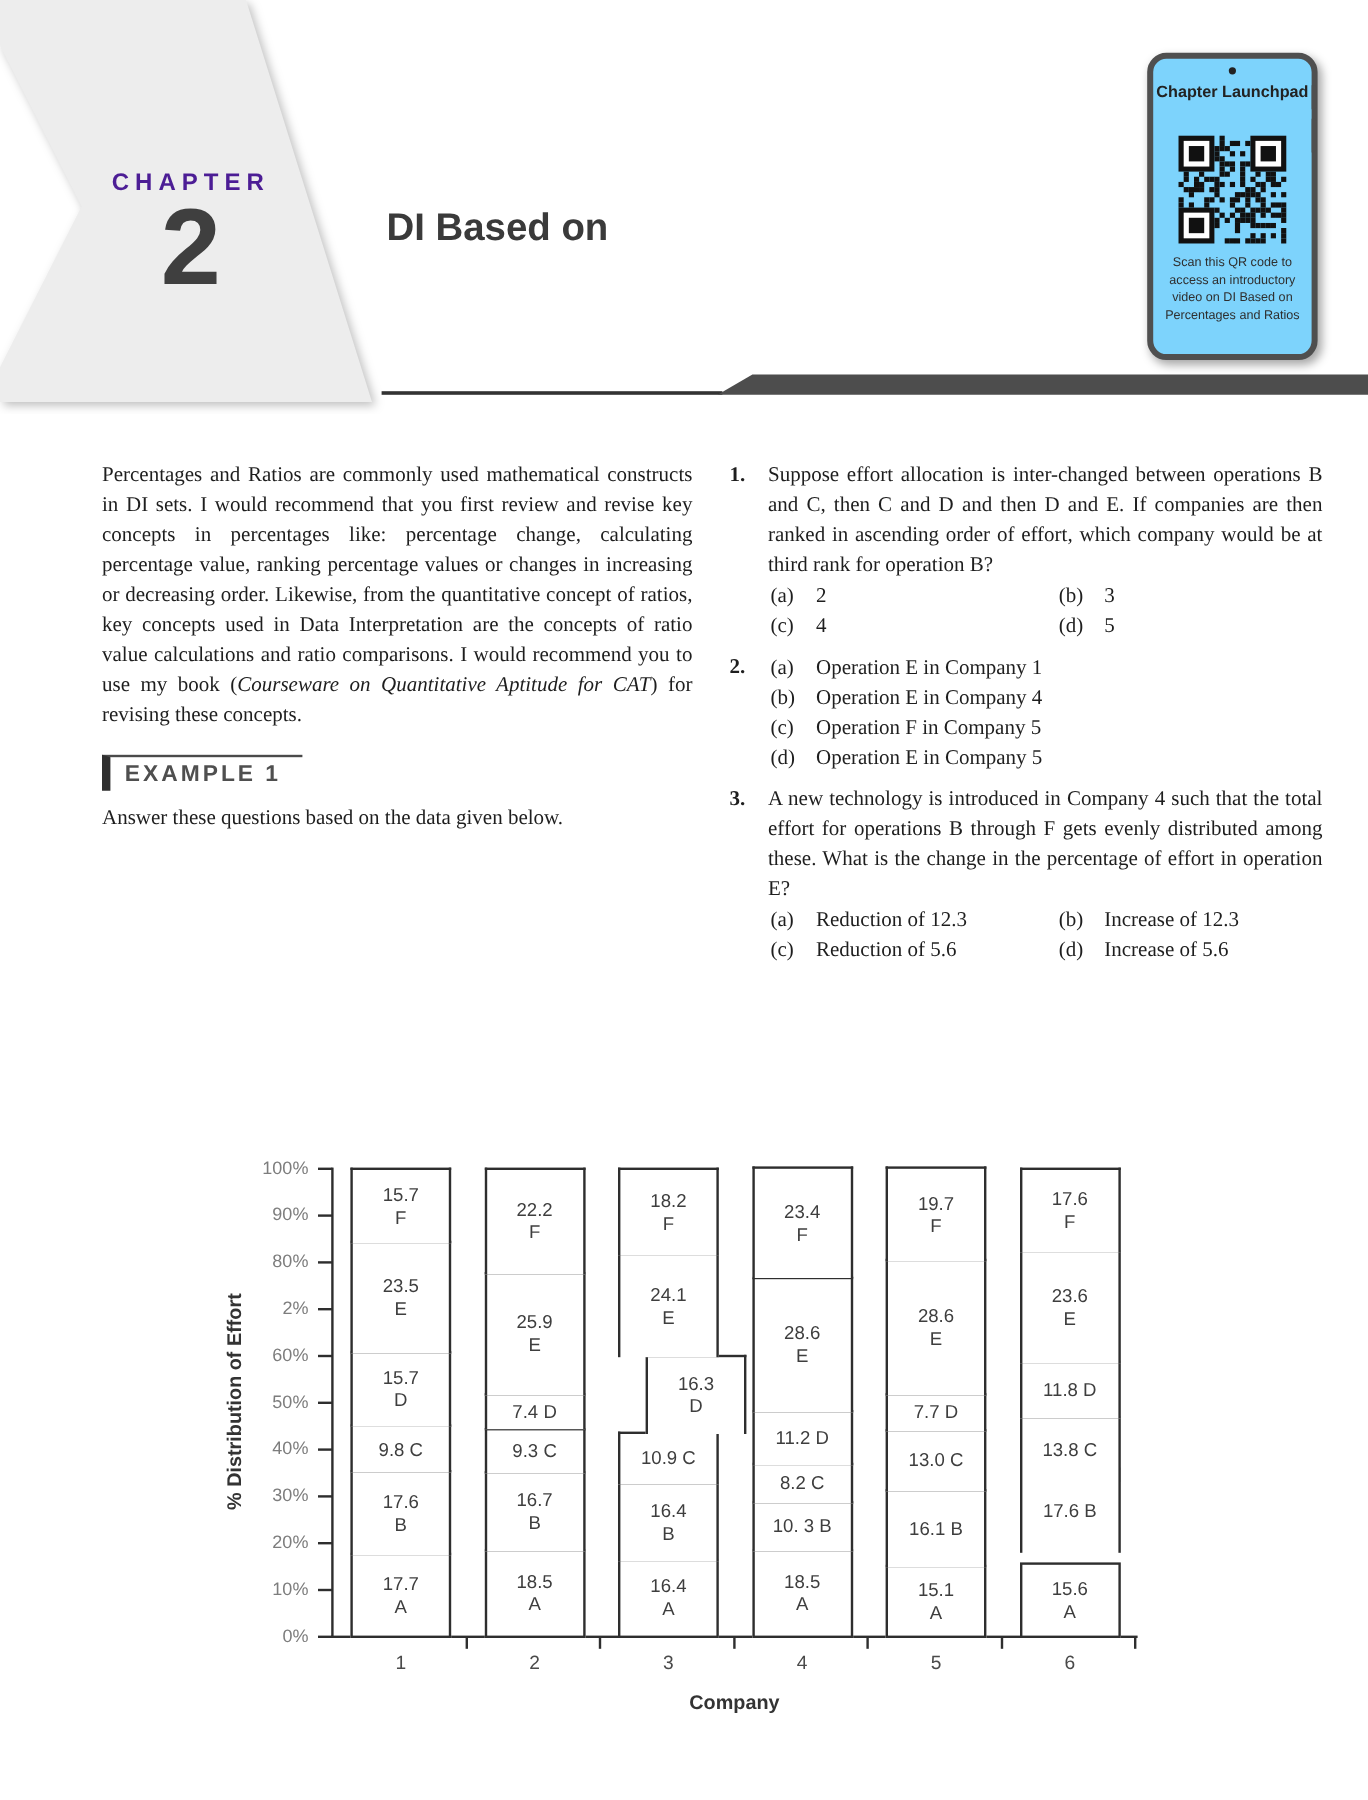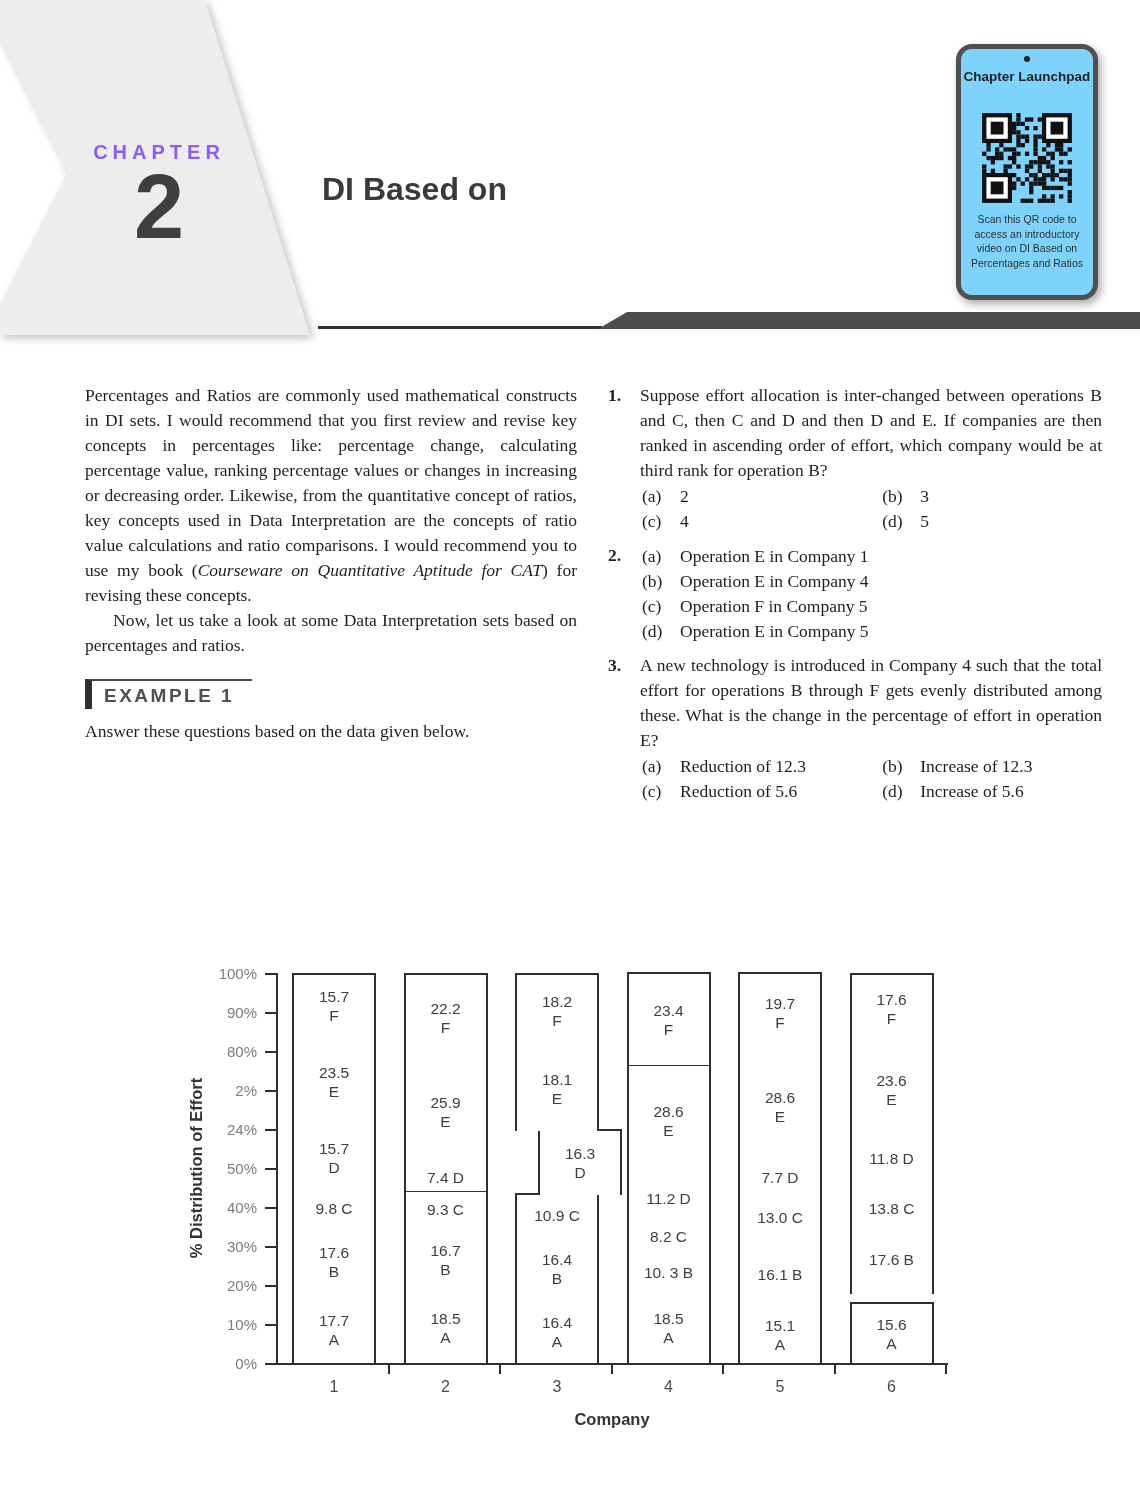--- a/index.html
+++ b/index.html
@@ -5,21 +5,21 @@
   html,body{margin:0;padding:0;}
   body{
     width:1140px;height:1500px;position:relative;background:#fff;overflow:hidden;
     font-family:"Liberation Serif",serif;color:#1e1e1e;
   }
   
   #header-svg{position:absolute;left:0;top:0;pointer-events:none;}
   .chev{filter:drop-shadow(3px 3px 4px rgba(0,0,0,.25));}
   #chapter-word{
     position:absolute;left:83px;top:141px;width:152px;text-align:center;
-    font:700 20px "Liberation Sans",sans-serif;letter-spacing:5px;color:#8b5cf6;
+    font:700 20px "Liberation Sans",sans-serif;letter-spacing:5px;color:#4c1d95;
   }
   #chapter-num{
     position:absolute;left:83px;top:158px;width:152px;text-align:center;
     font:700 90px "Liberation Sans",sans-serif;color:#3f3f3f;line-height:1.1;
   }
   #chapter-title{
     position:absolute;left:322px;top:163px;width:600px;
     font:700 32px "Liberation Sans",sans-serif;color:#3a3a3a;line-height:53px;
   }
   
@@ -240,21 +240,20 @@
       <rect x="62.0" y="87.6" width="4.3" height="4.3" fill="#111"></rect>
       <rect x="66.2" y="87.6" width="4.3" height="4.3" fill="#111"></rect>
       <rect x="70.5" y="87.6" width="4.3" height="4.3" fill="#111"></rect>
       <rect x="87.6" y="87.6" width="4.3" height="4.3" fill="#111"></rect>
     </svg>
   <div id="phone-caption">Scan this QR code to access an introductory video on DI Based on Percentages and Ratios</div>
 </div>
 
 <div class="col" id="col-left">
   <p><span>Percentages and Ratios are commonly used mathematical constructs in DI sets. I would recommend that you first review and revise key concepts in percentages like: percentage change, calculating percentage value, ranking percentage values or changes in increasing or decreasing order. Likewise, from the quantitative concept of ratios, key concepts used in Data Interpretation are the concepts of ratio value calculations and ratio comparisons. I would recommend you to use my book (</span><i>Courseware on Quantitative Aptitude for CAT</i><span>) for revising these concepts.</span></p>
-  <p class="indent">Now, let us take a look at some Data Interpretation sets based on percentages and ratios.</p>
   <div id="example-head">EXAMPLE 1</div>
   <p>Answer these questions based on the data given below.</p>
 </div>
 
 <div class="col" id="col-right">
     <div class="question">
       <div class="qnum">1.</div>
       <div class="qbody">
         <div class="qtext">Suppose effort allocation is inter-changed between operations B and C, then C and D and then D and E. If companies are then ranked in ascending order of effort, which company would be at third rank for operation B?</div>
         <div class="opts cols2">
@@ -337,21 +336,21 @@
     <div class="yticklabel" style="left: 185px; top: 367px;">10%</div>
     <div class="ytick" style="left: 265px; top: 337px;"></div>
     <div class="yticklabel" style="left: 185px; top: 328px;">20%</div>
     <div class="ytick" style="left: 265px; top: 298px;"></div>
     <div class="yticklabel" style="left: 185px; top: 289px;">30%</div>
     <div class="ytick" style="left: 265px; top: 259px;"></div>
     <div class="yticklabel" style="left: 185px; top: 250px;">40%</div>
     <div class="ytick" style="left: 265px; top: 220px;"></div>
     <div class="yticklabel" style="left: 185px; top: 211px;">50%</div>
     <div class="ytick" style="left: 265px; top: 181px;"></div>
-    <div class="yticklabel" style="left: 185px; top: 172px;">24%</div>
+    <div class="yticklabel" style="left: 185px; top: 172px;">60%</div>
     <div class="ytick" style="left: 265px; top: 142px;"></div>
     <div class="yticklabel" style="left: 185px; top: 133px;">2%</div>
     <div class="ytick" style="left: 265px; top: 103px;"></div>
     <div class="yticklabel" style="left: 185px; top: 94px;">80%</div>
     <div class="ytick" style="left: 265px; top: 64px;"></div>
     <div class="yticklabel" style="left: 185px; top: 55px;">90%</div>
     <div class="ytick" style="left: 265px; top: 25px;"></div>
     <div class="yticklabel" style="left: 185px; top: 16px;">100%</div>
     <div class="xtick" style="left: 387.5px; top: 417px;"></div>
     <div class="xtick" style="left: 499px; top: 417px;"></div>
@@ -415,21 +414,21 @@
       <div>B</div>
     </div>
     <div class="seg" style="left: 515px; width: 84px; top: 244.6px; height: 44.5px;">
       <div>10.9 C</div>
     </div>
     <div class="seg" style="left: 538px; width: 84px; top: 181px; height: 65.6px;">
       <div>16.3</div>
       <div>D</div>
     </div>
     <div class="seg" style="left: 515px; width: 84px; top: 96px; height: 87px;">
-      <div>18.1</div>
+      <div>24.1</div>
       <div>E</div>
     </div>
     <div class="seg" style="left: 515px; width: 84px; top: 25px; height: 73px;">
       <div>18.2</div>
       <div>F</div>
     </div>
     <div class="xcatlabel" style="left: 532px; top: 430px;">3</div>
     <div class="seg bottom" style="left: 626.5px; width: 84px; top: 342.9px; height: 74.1px;">
       <div>18.5</div>
       <div>A</div>

